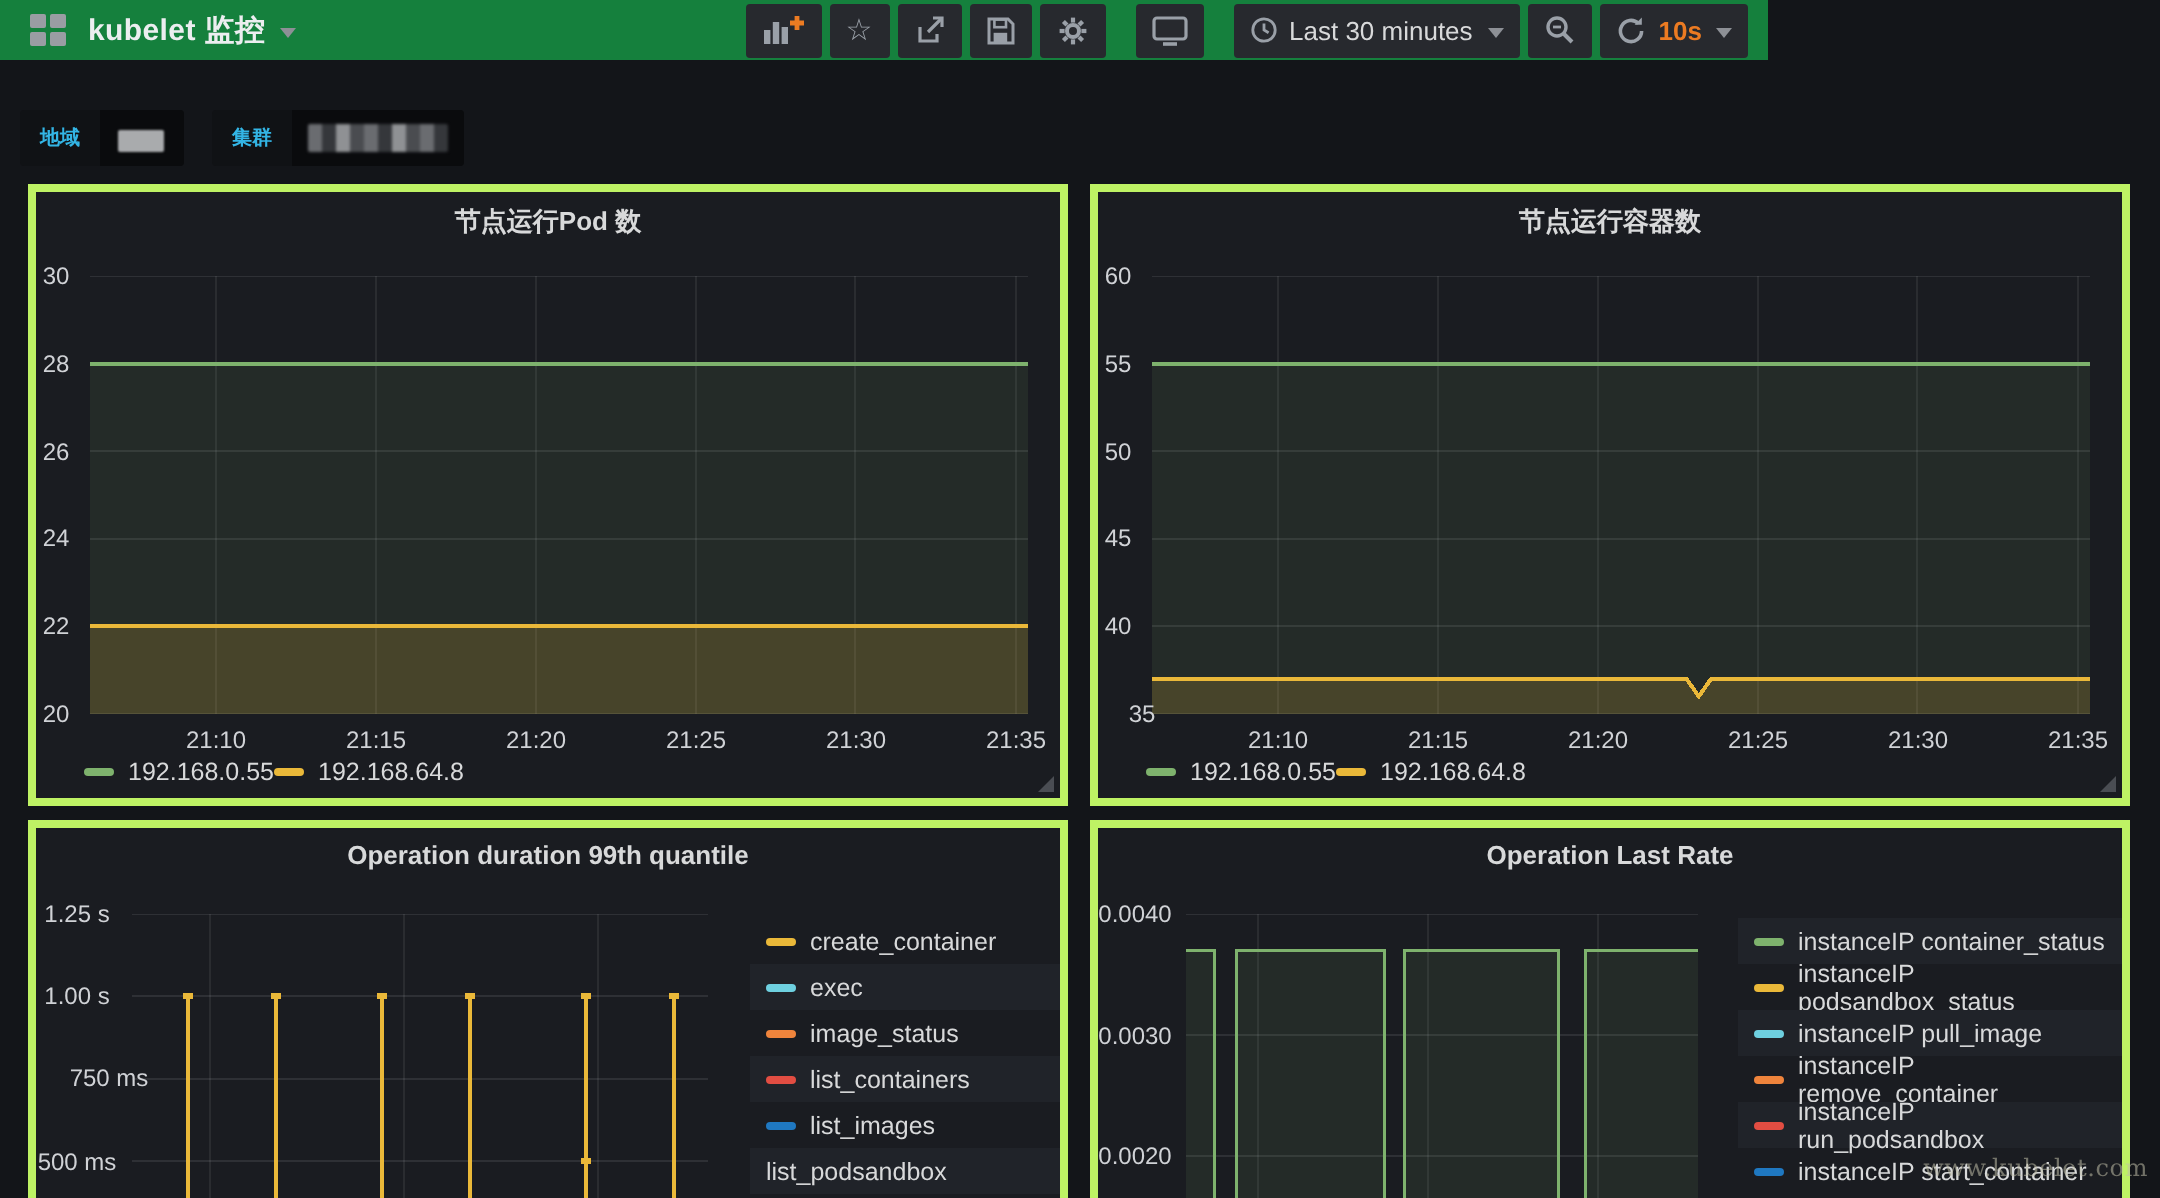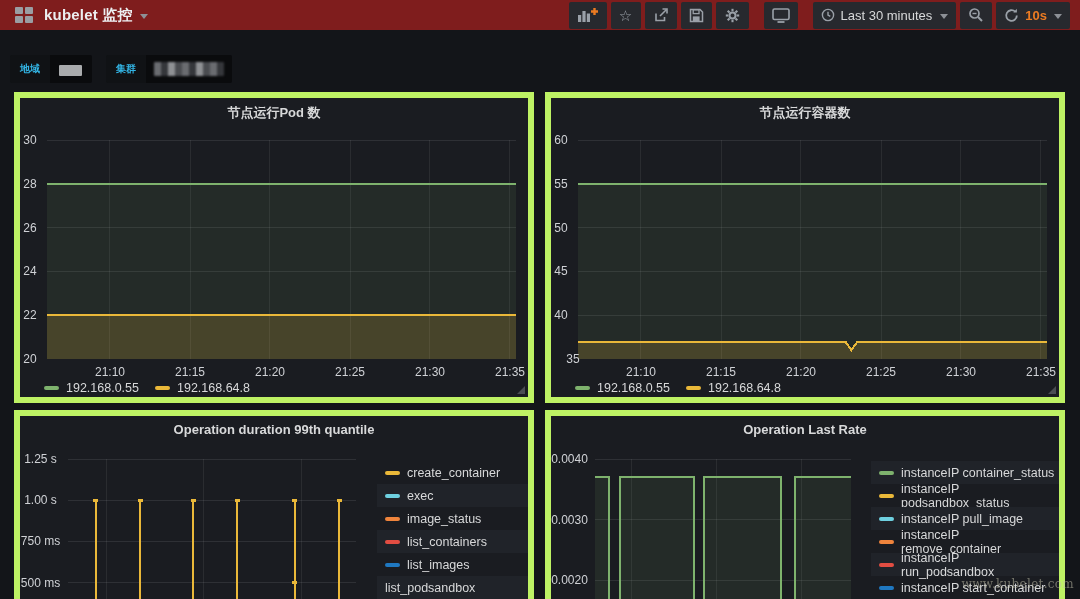--- a/index.html
+++ b/index.html
@@ -1,21 +1,21 @@
 <!DOCTYPE html>
 <html><head>
 <meta charset="utf-8">
 <style>
   *{box-sizing:border-box;margin:0;padding:0}
   html,body{background:#131519}
   body{font-family:"Liberation Sans",sans-serif;-webkit-font-smoothing:antialiased}
   #app{position:relative;width:1080px;height:599px;overflow:hidden;background:#131519}
 
   
-  .navbar{position:absolute;left:0;top:0;width:1080px;height:30px;display:flex;align-items:center;padding:1px 10px;background:#7f1d1d}
+  .navbar{position:absolute;left:0;top:0;width:884px;height:30px;display:flex;align-items:center;padding:1px 10px;background:#15803d}
   .logo-grid{display:grid;grid-template-columns:8px 8px;grid-template-rows:7px 7px;gap:2px;margin:0 11px 0 5px}
   .logo-grid div{background:#9a9da3;border-radius:1px}
   .nav-title{color:#eceef0;font-size:15px;font-weight:700;letter-spacing:.2px}
   .caret{width:0;height:0;border:4px solid transparent;border-top:5px solid #8d9096;display:inline-block;margin-left:7px;position:relative;top:3px}
   .toolbar{margin-left:auto;display:flex;gap:4px;align-items:center}
   .tbtn{height:27px;min-width:30px;background:#27292e;border-radius:2px;display:flex;align-items:center;justify-content:center;padding:0 8px;color:#d8d9da;font-size:13px;gap:6px;cursor:pointer}
   .tbtn svg{display:block;flex:none}
   .sp{margin-left:11px}
   .star-glyph{font-size:15px;line-height:1;color:#9aa0a8}
   .orange{color:#ec7b22;font-weight:700}
@@ -24,27 +24,27 @@
   .vars{position:absolute;top:55px;left:10px;display:flex;gap:14px}
   .var-pill{height:28px;background:#101215;border-radius:2px;display:flex;align-items:center;cursor:pointer}
   .var-label{color:#33b5e5;font-size:10px;font-weight:700;padding:0 10px}
   .var-value{height:28px;background:#0a0b0d;border-radius:0 2px 2px 0;position:relative}
   .blob{position:absolute;left:9px;top:10px;width:23px;height:11px;background:#a9abad;border-radius:1px;filter:blur(.4px)}
   .mosaic{position:absolute;left:8px;right:8px;top:7px;bottom:7px;filter:blur(.8px);border-radius:1px;
     background:repeating-linear-gradient(90deg,#6a6c70 0 7px,#35373b 7px 14px,#8f9194 14px 21px,#4a4c50 21px 28px),
                repeating-linear-gradient(0deg,rgba(255,255,255,.08) 0 7px,rgba(0,0,0,.38) 7px 14px)}
 
   
-  .panel{position:absolute;background:#1a1c21;border:6px solid #bef264;overflow:hidden}
+  .panel{position:absolute;background:#1a1c21;border:4px solid #bef264;overflow:hidden}
   .panel-title{position:absolute;top:6px;left:0;width:100%;text-align:center;color:#d8d9da;font-size:13px;font-weight:700;cursor:pointer}
   .panel-body{position:absolute;inset:0}
   .ytick{position:absolute;color:#d0d2d6;font-size:12px;text-align:center;height:16px;line-height:16px;white-space:nowrap}
   .xtick{position:absolute;color:#d0d2d6;font-size:12px;width:50px;text-align:center}
   .legend{position:absolute}
-  .legend-bottom{display:flex;gap:16px;align-items:center}
+  .legend-bottom{display:flex;gap:0;align-items:center}
   .legend-right{display:flex;flex-direction:column}
   .legend-item{display:flex;align-items:center;gap:7px;color:#d8d9da;font-size:12.5px;cursor:pointer}
   .legend-right .legend-item{height:23px;padding:0 8px;flex:none}
   .legend-item.striped{background:#202329}
   .dash{width:15px;height:4px;border-radius:2px;flex:none}
   .resize-handle{position:absolute;right:3px;bottom:3px;width:0;height:0;border-style:solid;border-width:0 0 8px 8px;border-color:transparent transparent #4a4d53 transparent;cursor:nwse-resize}
   .watermark{position:absolute;right:6px;top:577px;font-family:"DejaVu Serif",serif;font-size:12px;color:rgba(192,190,168,.55);letter-spacing:.3px}
 </style>
 </head>
 <body>
@@ -263,21 +263,21 @@
           <rect x="25.4" y="39.7" width="5" height="3" fill="#EAB839"></rect>
           <rect x="69.5" y="39.7" width="5" height="3" fill="#EAB839"></rect>
           <rect x="122.5" y="39.7" width="5" height="3" fill="#EAB839"></rect>
           <rect x="166.6" y="39.7" width="5" height="3" fill="#EAB839"></rect>
           <rect x="224.4" y="39.7" width="5" height="3" fill="#EAB839"></rect>
           <rect x="268.5" y="39.7" width="5" height="3" fill="#EAB839"></rect>
           <rect x="224.4" y="122.1" width="5" height="3" fill="#EAB839"></rect>
         </svg>
         <span class="ytick" style="top:35px;left:0;width:41px">1.25 s</span>
         <span class="ytick" style="top:76px;left:0;width:41px">1.00 s</span>
-        <span class="ytick" style="top:117px;left:0;width:41px">750 ms</span>
+        <span class="ytick" style="top:117px;left:16px;width:41px">750 ms</span>
         <span class="ytick" style="top:159px;left:0;width:41px">500 ms</span>
       </div>
     <div class="legend legend-right" style="left:357px;top:45px;width:156px">
         <div class="legend-item">
           <span class="dash" style="background:#EAB839"></span>
           <span>create_container</span>
         </div>
         <div class="legend-item striped">
           <span class="dash" style="background:#6ED0E0"></span>
           <span>exec</span>

